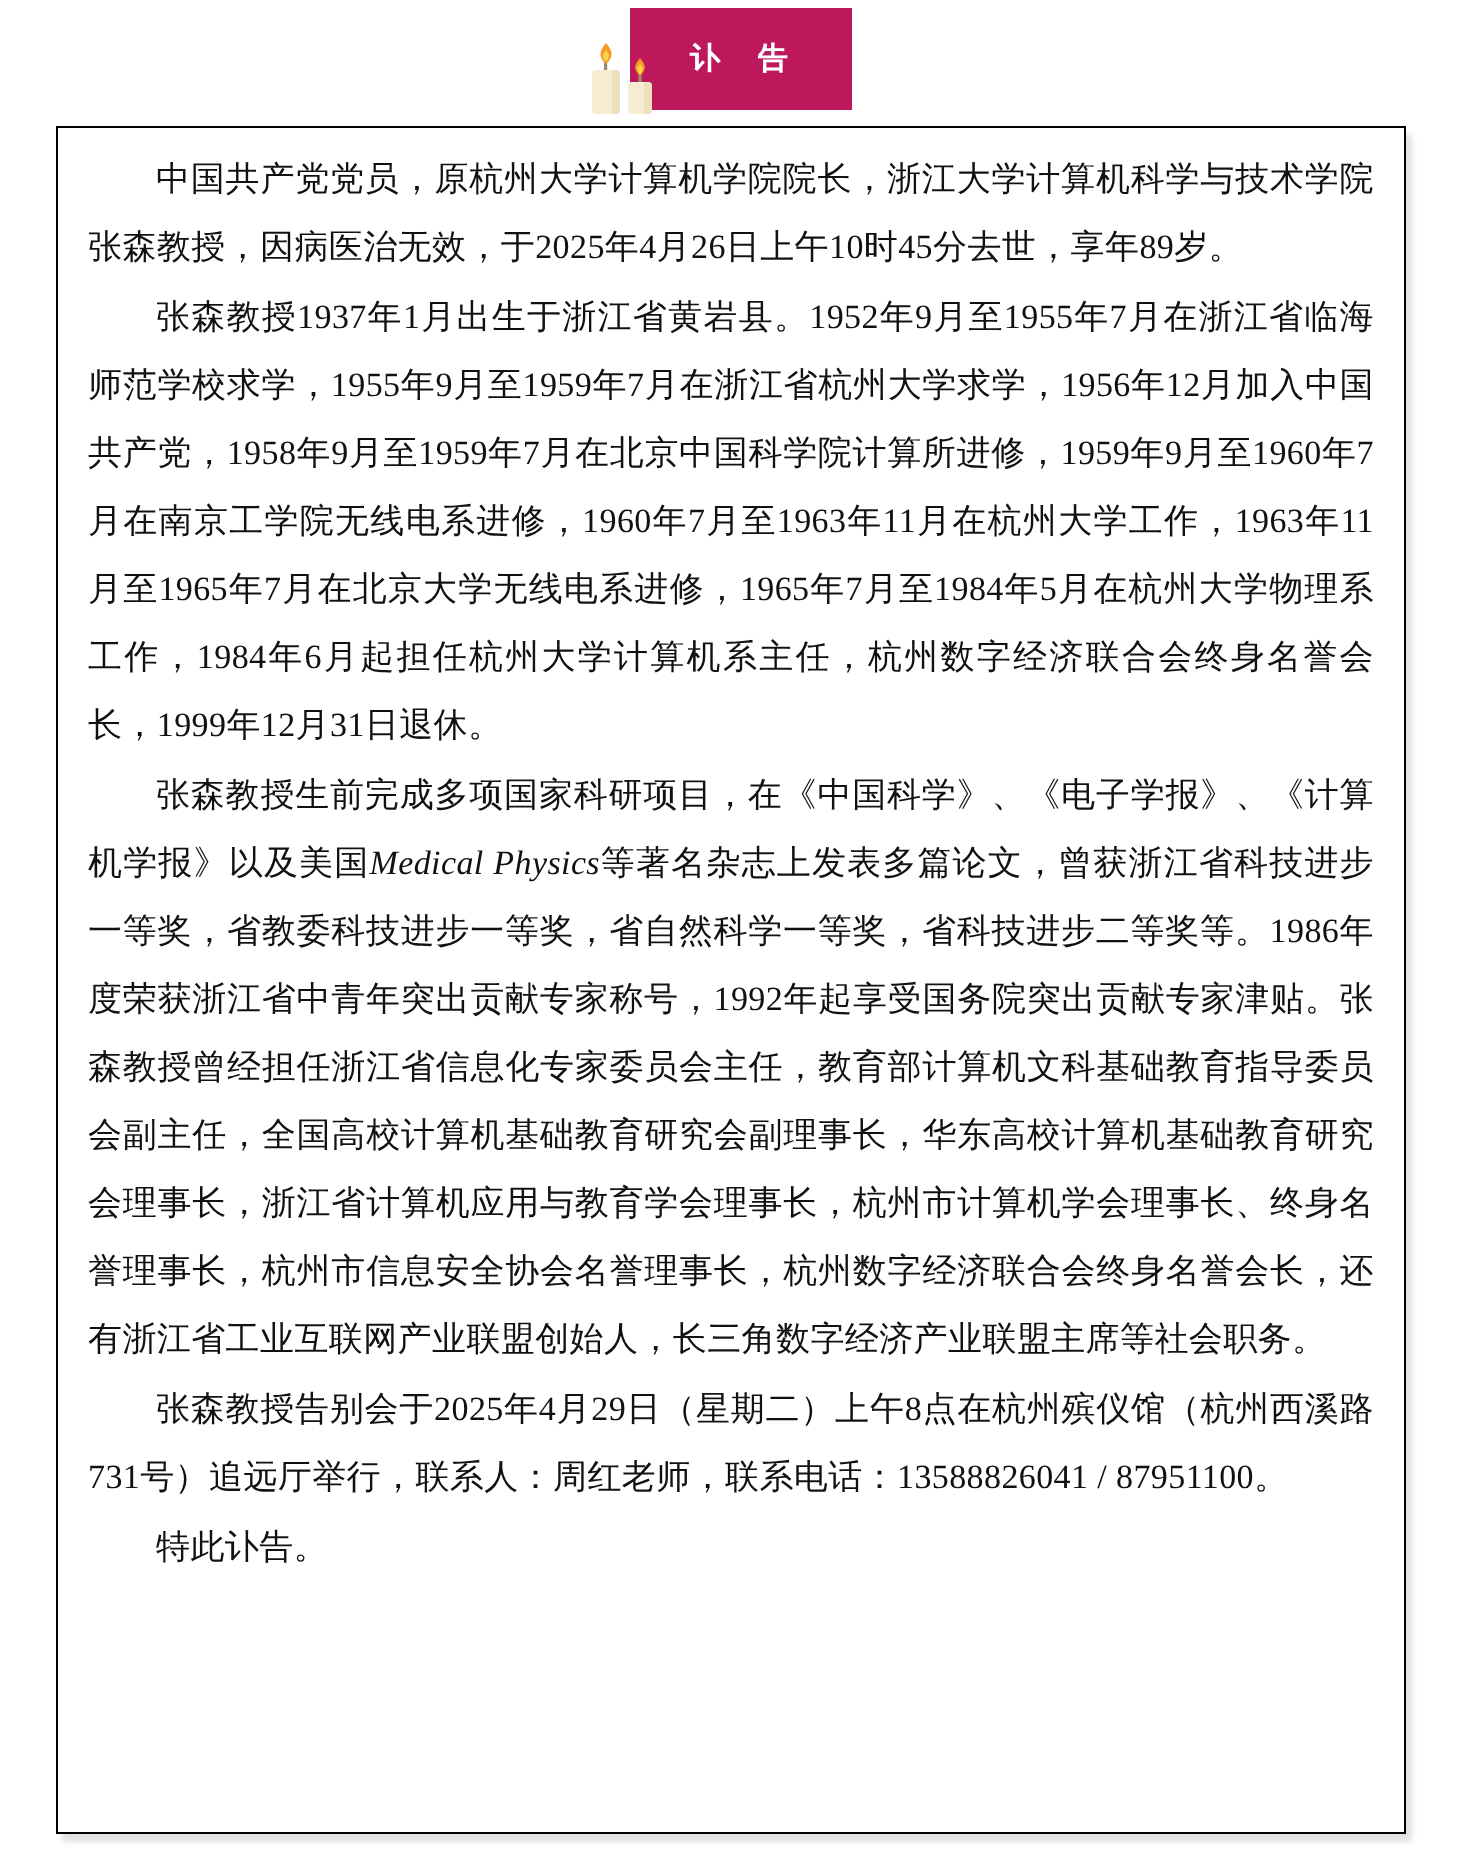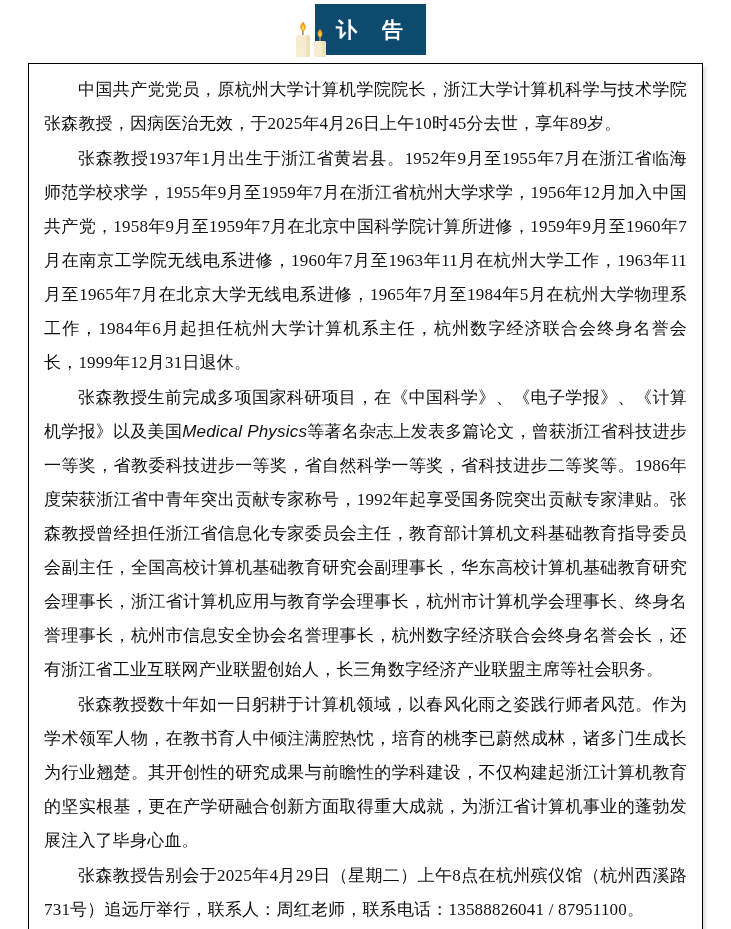--- a/index.html
+++ b/index.html
@@ -19,27 +19,27 @@
   .header {
     padding-top: 4px;
     display: flex;
     justify-content: center;
   }
   .header-inner {
     position: relative;
     margin-left: 10px; 
   }
   .title-box {
-    background: #0c4a6e;
+    background: #be185d;
     color: #ffffff;
     width: 111px;
     height: 51px;
     line-height: 51px;
     text-align: center;
-    font-size: 21px;
+    font-size: 15px;
     font-weight: bold;
     font-family: "Liberation Sans", "DejaVu Sans", sans-serif;
     letter-spacing: 2px;
     white-space: pre;
     user-select: none;
   }
   .candles {
     position: absolute;
     left: -24px;
     bottom: -3px;
@@ -60,21 +60,21 @@
   .notice-box p {
     margin: 1px;
     font-size: 17px;
     line-height: 34px;
     text-align: justify;
     text-indent: 2em;
     letter-spacing: 0.2px;
   }
   .journal-name {
     font-style: italic;
-    font-family: Liberation Sans, sans-serif;
+    font-family: Liberation Serif, serif;
   }
 </style>
 </head>
 <body>
 
 <div class="header">
   <div class="header-inner">
     <svg class="candles" viewBox="0 0 42 38" aria-hidden="true">
 
       <rect x="5" y="15" width="14" height="22" rx="2" fill="#f5ecd2"></rect>
@@ -90,17 +90,16 @@
       <path d="M29 12 C 30.6 13.9, 30.9 15.1, 29 17 C 27.1 15.1, 27.4 13.9, 29 12 Z" fill="#fcd34d"></path>
     </svg>
     <div class="title-box">讣　告</div>
   </div>
 </div>
 
 <div class="notice-box">
   <p>中国共产党党员，原杭州大学计算机学院院长，浙江大学计算机科学与技术学院张森教授，因病医治无效，于2025年4月26日上午10时45分去世，享年89岁。</p>
   <p>张森教授1937年1月出生于浙江省黄岩县。1952年9月至1955年7月在浙江省临海师范学校求学，1955年9月至1959年7月在浙江省杭州大学求学，1956年12月加入中国共产党，1958年9月至1959年7月在北京中国科学院计算所进修，1959年9月至1960年7月在南京工学院无线电系进修，1960年7月至1963年11月在杭州大学工作，1963年11月至1965年7月在北京大学无线电系进修，1965年7月至1984年5月在杭州大学物理系工作，1984年6月起担任杭州大学计算机系主任，杭州数字经济联合会终身名誉会长，1999年12月31日退休。</p>
   <p><span>张森教授生前完成多项国家科研项目，在《中国科学》、《电子学报》、《计算机学报》以及美国</span><span class="journal-name">Medical Physics</span><span>等著名杂志上发表多篇论文，曾获浙江省科技进步一等奖，省教委科技进步一等奖，省自然科学一等奖，省科技进步二等奖等。1986年度荣获浙江省中青年突出贡献专家称号，1992年起享受国务院突出贡献专家津贴。张森教授曾经担任浙江省信息化专家委员会主任，教育部计算机文科基础教育指导委员会副主任，全国高校计算机基础教育研究会副理事长，华东高校计算机基础教育研究会理事长，浙江省计算机应用与教育学会理事长，杭州市计算机学会理事长、终身名誉理事长，杭州市信息安全协会名誉理事长，杭州数字经济联合会终身名誉会长，还有浙江省工业互联网产业联盟创始人，长三角数字经济产业联盟主席等社会职务。</span></p>
-  <p>张森教授数十年如一日躬耕于计算机领域，以春风化雨之姿践行师者风范。作为学术领军人物，在教书育人中倾注满腔热忱，培育的桃李已蔚然成林，诸多门生成长为行业翘楚。其开创性的研究成果与前瞻性的学科建设，不仅构建起浙江计算机教育的坚实根基，更在产学研融合创新方面取得重大成就，为浙江省计算机事业的蓬勃发展注入了毕身心血。</p>
   <p>张森教授告别会于2025年4月29日（星期二）上午8点在杭州殡仪馆（杭州西溪路731号）追远厅举行，联系人：周红老师，联系电话：13588826041 / 87951100。</p>
   <p>特此讣告。</p>
 
 </div>
 
 </body></html>

